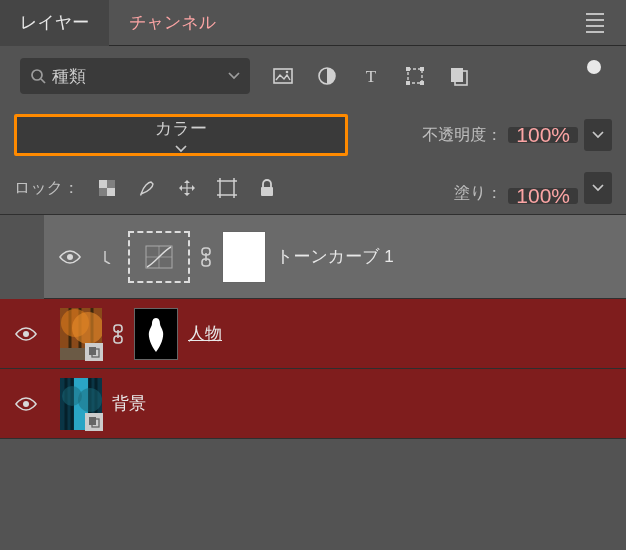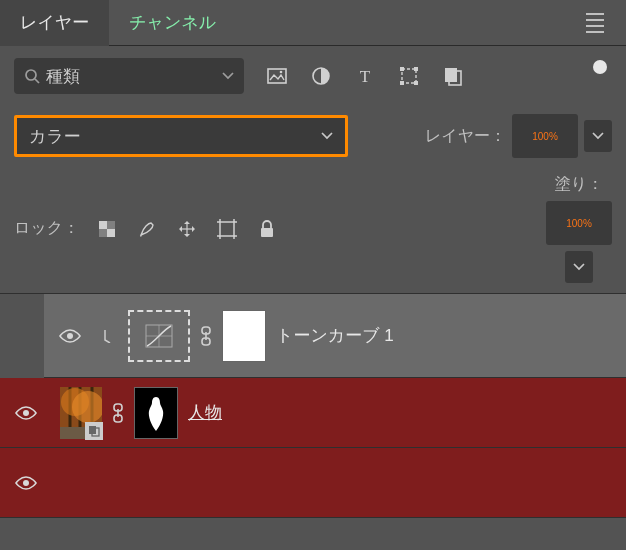--- a/index.html
+++ b/index.html
@@ -1,42 +1,42 @@
 <!DOCTYPE html>
 <html><head>
 <meta charset="utf-8">
 <style>
 * { box-sizing: border-box; margin: 0; padding: 0; }
 body { background: #535353; font-family: "Hiragino Sans", "Meiryo", sans-serif; font-size: 15px; color: #d8d8d8; width: 626px; height: 550px; overflow: hidden; }
 .panel { background: #535353; }
 .tabs { display: flex; align-items: center; height: 46px; border-bottom: 1px solid #2a2a2a; padding-right: 22px; }
-.tab { padding: 0 20px; height: 46px; display: flex; align-items: center; font-size: 17px; color: #86efac; }
+.tab { padding: 0 20px; height: 46px; display: flex; align-items: center; font-size: 17px; color: #fca5a5; }
 .tab.active { background: #454545; color: #e8e8e8; border-bottom: 1px solid #454545; margin-bottom: -1px; }
 .hamburger { margin-left: auto; display: flex; flex-direction: column; gap: 4px; }
 .hamburger span { width: 18px; height: 2px; background: #c0c0c0; }
-.filter-row { display: flex; align-items: center; padding: 12px 14px; gap: 14px; }
+.filter-row { display: flex; align-items: center; padding: 12px 20px; gap: 14px; }
 .filter-select { display: flex; align-items: center; background: #3a3a3a; border-radius: 4px; height: 36px; padding: 0 10px; width: 230px; }
 .filter-select .mag { margin-right: 6px; opacity: .7; }
 .filter-select .txt { flex: 1; color: #d0d0d0; font-size: 17px; }
 .filter-select .caret { opacity: .7; }
 .filter-icons { display: flex; align-items: center; gap: 22px; margin-left: 8px;}
 .filter-icons .ic { width: 22px; height: 22px; display: flex; align-items: center; justify-content: center; color: #d0d0d0; }
 .toggle { width: 24px; height: 36px; display: flex; flex-direction: column; align-items: center; justify-content: flex-start; }
 .toggle .dot { width: 14px; height: 14px; border-radius: 50%; background: #e8e8e8; margin-top: 2px; }
 .blend-row { display: flex; align-items: center; padding: 8px 14px 10px 14px; gap: 10px; }
-.blend-select { display: flex; align-items: center; background: #3a3a3a; border-radius: 2px; height: 42px; padding: 0 12px; width: 334px; border: 3px solid #ff8a00; }
+.blend-select { display: flex; align-items: center; background: #3a3a3a; border-radius: 2px; height: 42px; padding: 0 12px; width: 334px; border: 3px solid #ff8a00; flex-direction: column; }
 .blend-select .txt { flex: 1; color: #d0d0d0; font-size: 17px; }
 .opacity-group { display: flex; align-items: center; gap: 6px; margin-left: auto; }
 .label { color: #c0c0c0; font-size: 16px; }
-.num-input { background: #3a3a3a; border-radius: 3px; height: 44px; padding: 0 8px; display: flex; align-items: center; color: #f97316; font-size: 10px; min-width: 66px; justify-content: center; }
+.num-input { background: #3a3a3a; border-radius: 3px; height: 16px; padding: 0 8px; display: flex; align-items: center; color: #fca5a5; font-size: 21px; min-width: 66px; justify-content: center; }
 .caret-btn { background: #3a3a3a; border-radius: 3px; width: 28px; height: 32px; display: flex; align-items: center; justify-content: center; }
 .lock-row { display: flex; align-items: center; padding: 6px 14px 10px 14px; gap: 18px; }
 .lock-icons { display: flex; align-items: center; gap: 20px; }
 .lock-icons .ic { width: 20px; height: 20px; display: flex; align-items: center; justify-content: center; color: #d0d0d0; }
-.fill-group { display: flex; align-items: center; gap: 6px; margin-left: auto; flex-direction: column; }
+.fill-group { display: flex; align-items: flex-end; gap: 6px; margin-left: auto; }
 .layers { border-top: 1px solid #2f2f2f; }
 .layer { display: flex; align-items: center; border-bottom: 1px solid #2f2f2f; padding-right: 10px; }
 .layer.sel { background: #6a6a6a; height: 84px; margin-left: 44px; }
 .layer.normal { height: 70px; background: #7f1d1d; }
 .eyecol { width: 52px; display: flex; align-items: center; justify-content: center; }
 .content { display: flex; align-items: center; gap: 10px; padding-left: 8px; flex: 1; }
 .adj-thumb { width: 62px; height: 52px; border: 2px dashed #ddd; display: flex; align-items: center; justify-content: center; background: #6a6a6a; position: relative; }
 .mask-thumb { width: 44px; height: 52px; background: #fff; border: 1px solid #666; }
 .mask-thumb.dark { background: #000; display: flex; align-items: center; justify-content: center; }
 .img-thumb { width: 42px; height: 52px; position: relative; background: #333; }
@@ -118,21 +118,21 @@
   <div class="blend-row">
     <div class="blend-select">
       <span class="txt">カラー</span>
       <span>
           <svg width="12" height="8" viewBox="0 0 12 8">
             <path d="M1 1l5 5 5-5" fill="none" stroke="#c8c8c8" stroke-width="1.7"></path>
           </svg>
         </span>
     </div>
     <div class="opacity-group">
-      <span class="label">レイヤー：</span>
+      <span class="label">不透明度：</span>
       <div class="num-input">100%</div>
       <div class="caret-btn">
           <svg width="12" height="8" viewBox="0 0 12 8">
             <path d="M1 1l5 5 5-5" fill="none" stroke="#c8c8c8" stroke-width="1.7"></path>
           </svg>
         </div>
     </div>
   </div>
 
   <div class="lock-row">
@@ -269,15 +269,33 @@
 
     <div class="layer normal">
       <div class="eyecol">
           <span>
             <svg width="22" height="16" viewBox="0 0 22 16">
               <path d="M1 8s4-6 10-6 10 6 10 6-4 6-10 6S1 8 1 8z" fill="none" stroke="#d8d8d8" stroke-width="1.6"></path>
               <circle cx="11" cy="8" r="3" fill="#d8d8d8"></circle>
             </svg>
           </span>
         </div>
+      <div class="content">
+        <div class="img-thumb">
+          <svg width="42" height="52" viewBox="0 0 42 52">
+              <rect width="42" height="52" fill="#0a3545"></rect>
+              <rect x="14" y="0" width="14" height="52" fill="#2aa5c5"></rect>
+              <path d="M6 0v52M12 0v52M30 0v52M36 0v52" stroke="#05202a" stroke-width="3"></path>
+              <circle cx="12" cy="18" r="10" fill="#1a6a7a" opacity=".5"></circle>
+              <circle cx="30" cy="22" r="12" fill="#1a6a7a" opacity=".5"></circle>
+            </svg>
+          <div class="badge">
+              <svg width="12" height="12" viewBox="0 0 12 12">
+                <rect x="1" y="1" width="7" height="8" fill="#666"></rect>
+                <rect x="4" y="3" width="7" height="8" fill="none" stroke="#666" stroke-width="1.3"></rect>
+              </svg>
+            </div>
+        </div>
+        <span class="layer-name">背景</span>
+      </div>
     </div>
   </div>
 </div>
 
 </body></html>

